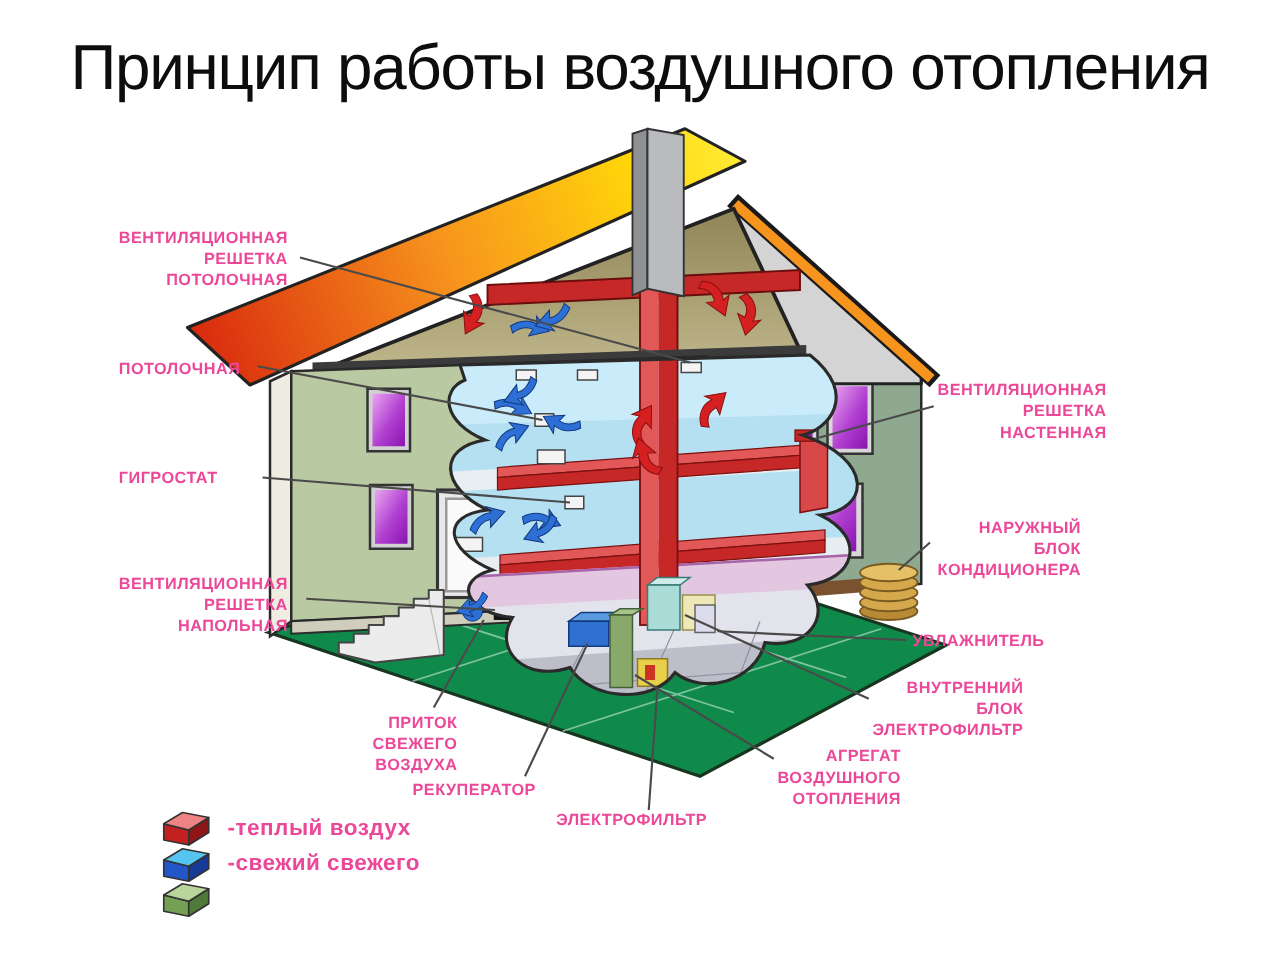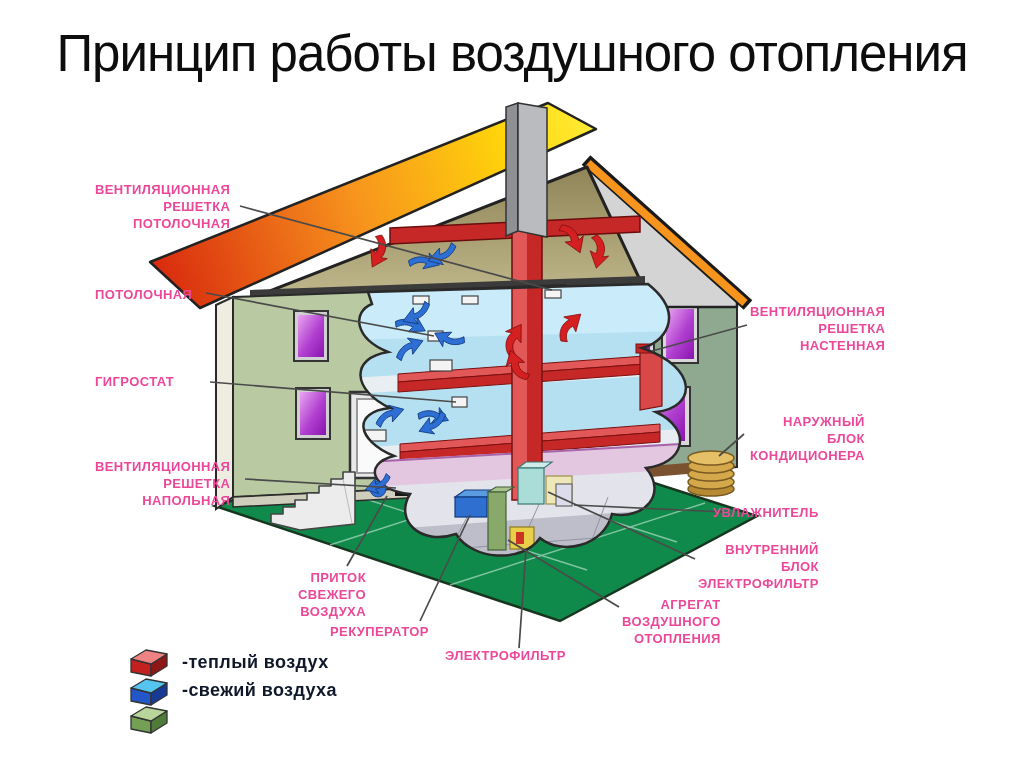--- a/index.html
+++ b/index.html
@@ -5,21 +5,21 @@
   html,body{margin:0;padding:0;background:#fff;}
   #canvas{position:relative;width:1024px;height:767px;background:#ffffff;overflow:hidden;
           font-family:"Liberation Sans",sans-serif;}
   #house-svg{position:absolute;left:0;top:0;}
   .page-title{position:absolute;left:0;top:12px;width:1024px;text-align:center;
               font-size:51px;font-weight:400;letter-spacing:-1px;color:#0d0d0d;white-space:nowrap;margin-top:12px;}
   .callout{position:absolute;font-size:13px;font-weight:700;line-height:1.3;
            letter-spacing:.4px;color:#ec4899;white-space:pre-line;text-align:right;}
   .legend{position:absolute;left:128px;top:648px;}
   .legend-row{display:flex;align-items:center;height:28.5px;}
-  .legend-label{margin-left:12px;font-size:18px;font-weight:700;color:#0f172a;letter-spacing:.4px;}
+  .legend-label{margin-left:12px;font-size:18px;font-weight:700;color:#ec4899;letter-spacing:.4px;}
   .cube{flex:0 0 auto;}
 </style>
 </head>
 <body>
 
 <div id="canvas">
 
   <svg id="house-svg" width="1024" height="767" viewBox="0 0 1024 767">
     <defs>
       <linearGradient id="roofGrad" gradientUnits="userSpaceOnUse" x1="160" y1="280" x2="600" y2="115">
@@ -268,21 +268,21 @@
 СВЕЖЕГО
 ВОЗДУХА</div>
   <div class="callout" style="left:330px;top:624px">РЕКУПЕРАТОР</div>
   <div class="callout" style="left:445px;top:648px">ЭЛЕКТРОФИЛЬТР</div>
   <div class="callout" style="left:750px;top:304px">ВЕНТИЛЯЦИОННАЯ
 РЕШЕТКА
 НАСТЕННАЯ</div>
   <div class="callout" style="left:750px;top:414px">НАРУЖНЫЙ
 БЛОК
 КОНДИЦИОНЕРА</div>
-  <div class="callout" style="left:713px;top:505px">УВЛАЖНИТЕЛЬ</div>
+  <div class="callout" style="left:730px;top:505px">УВЛАЖНИТЕЛЬ</div>
   <div class="callout" style="left:698px;top:542px">ВНУТРЕННИЙ
 БЛОК
 ЭЛЕКТРОФИЛЬТР</div>
   <div class="callout" style="left:622px;top:597px">АГРЕГАТ
 ВОЗДУШНОГО
 ОТОПЛЕНИЯ</div>
 
   <div class="legend">
 
     <div class="legend-row">
@@ -297,21 +297,21 @@
     </div>
 
     <div class="legend-row">
       <svg class="cube" width="42" height="30">
         <g stroke="#333" stroke-width="1.3" stroke-linejoin="round">
           <polygon points="3,12 23,17 23,29 3,25" fill="#2356c8"></polygon>
           <polygon points="23,17 39,7 39,19 23,29" fill="#173a96"></polygon>
           <polygon points="3,12 18,3 39,7 23,17" fill="#55c4ef"></polygon>
         </g>
       </svg>
-      <span class="legend-label">-свежий воздуха</span>
+      <span class="legend-label">-свежий свежего</span>
     </div>
 
     <div class="legend-row">
       <svg class="cube" width="42" height="30">
         <g stroke="#333" stroke-width="1.3" stroke-linejoin="round">
           <polygon points="3,12 23,17 23,29 3,25" fill="#74a055"></polygon>
           <polygon points="23,17 39,7 39,19 23,29" fill="#4f7a3a"></polygon>
           <polygon points="3,12 18,3 39,7 23,17" fill="#b9d59b"></polygon>
         </g>
       </svg>

